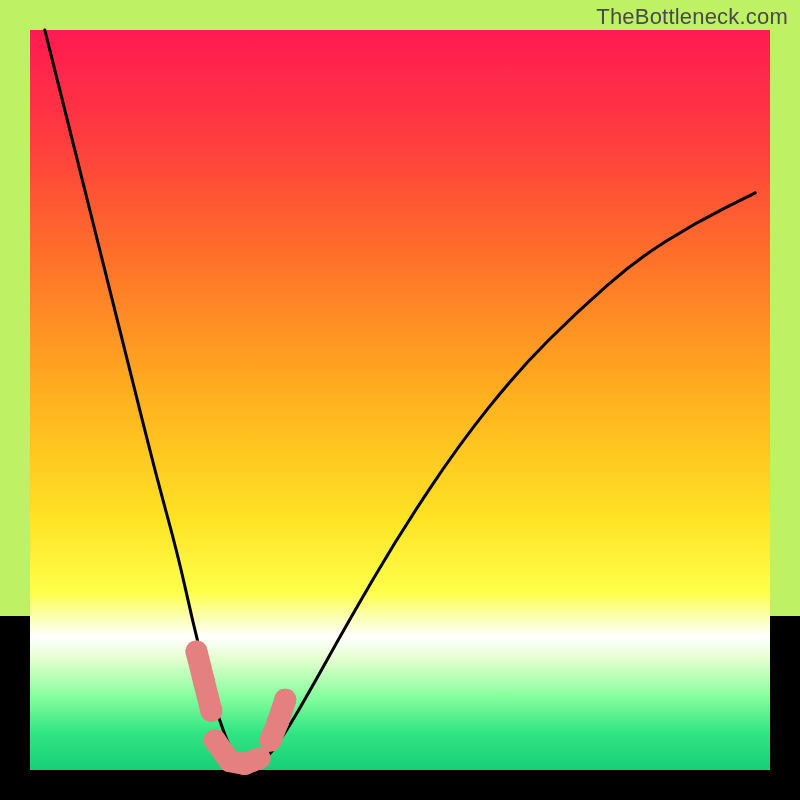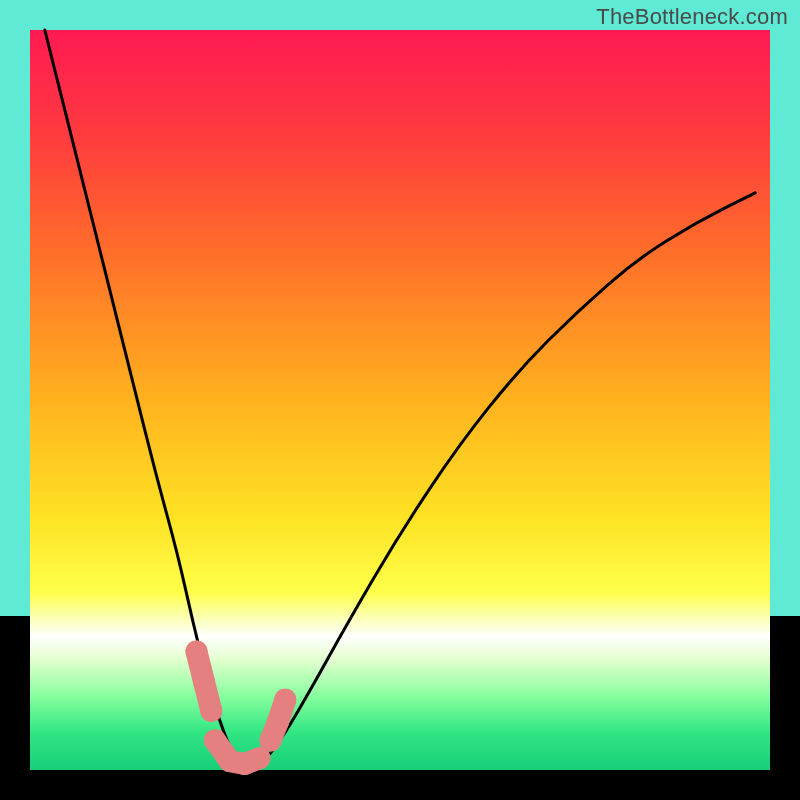--- a/index.html
+++ b/index.html
@@ -10,21 +10,21 @@
     background: #000;
     overflow: hidden;
     font-family: Arial, Helvetica, sans-serif;
   }
   .frame {
     position: absolute;
     left: 0;
     top: 0;
     width: 800px;
     height: 616px;
-    background: #5eead4;
+    background: #bef264;
   }
   .plot {
     position: absolute;
     left: 30px;
     top: 30px;
     width: 740px;
     height: 740px;
     
   }
   .watermark {

